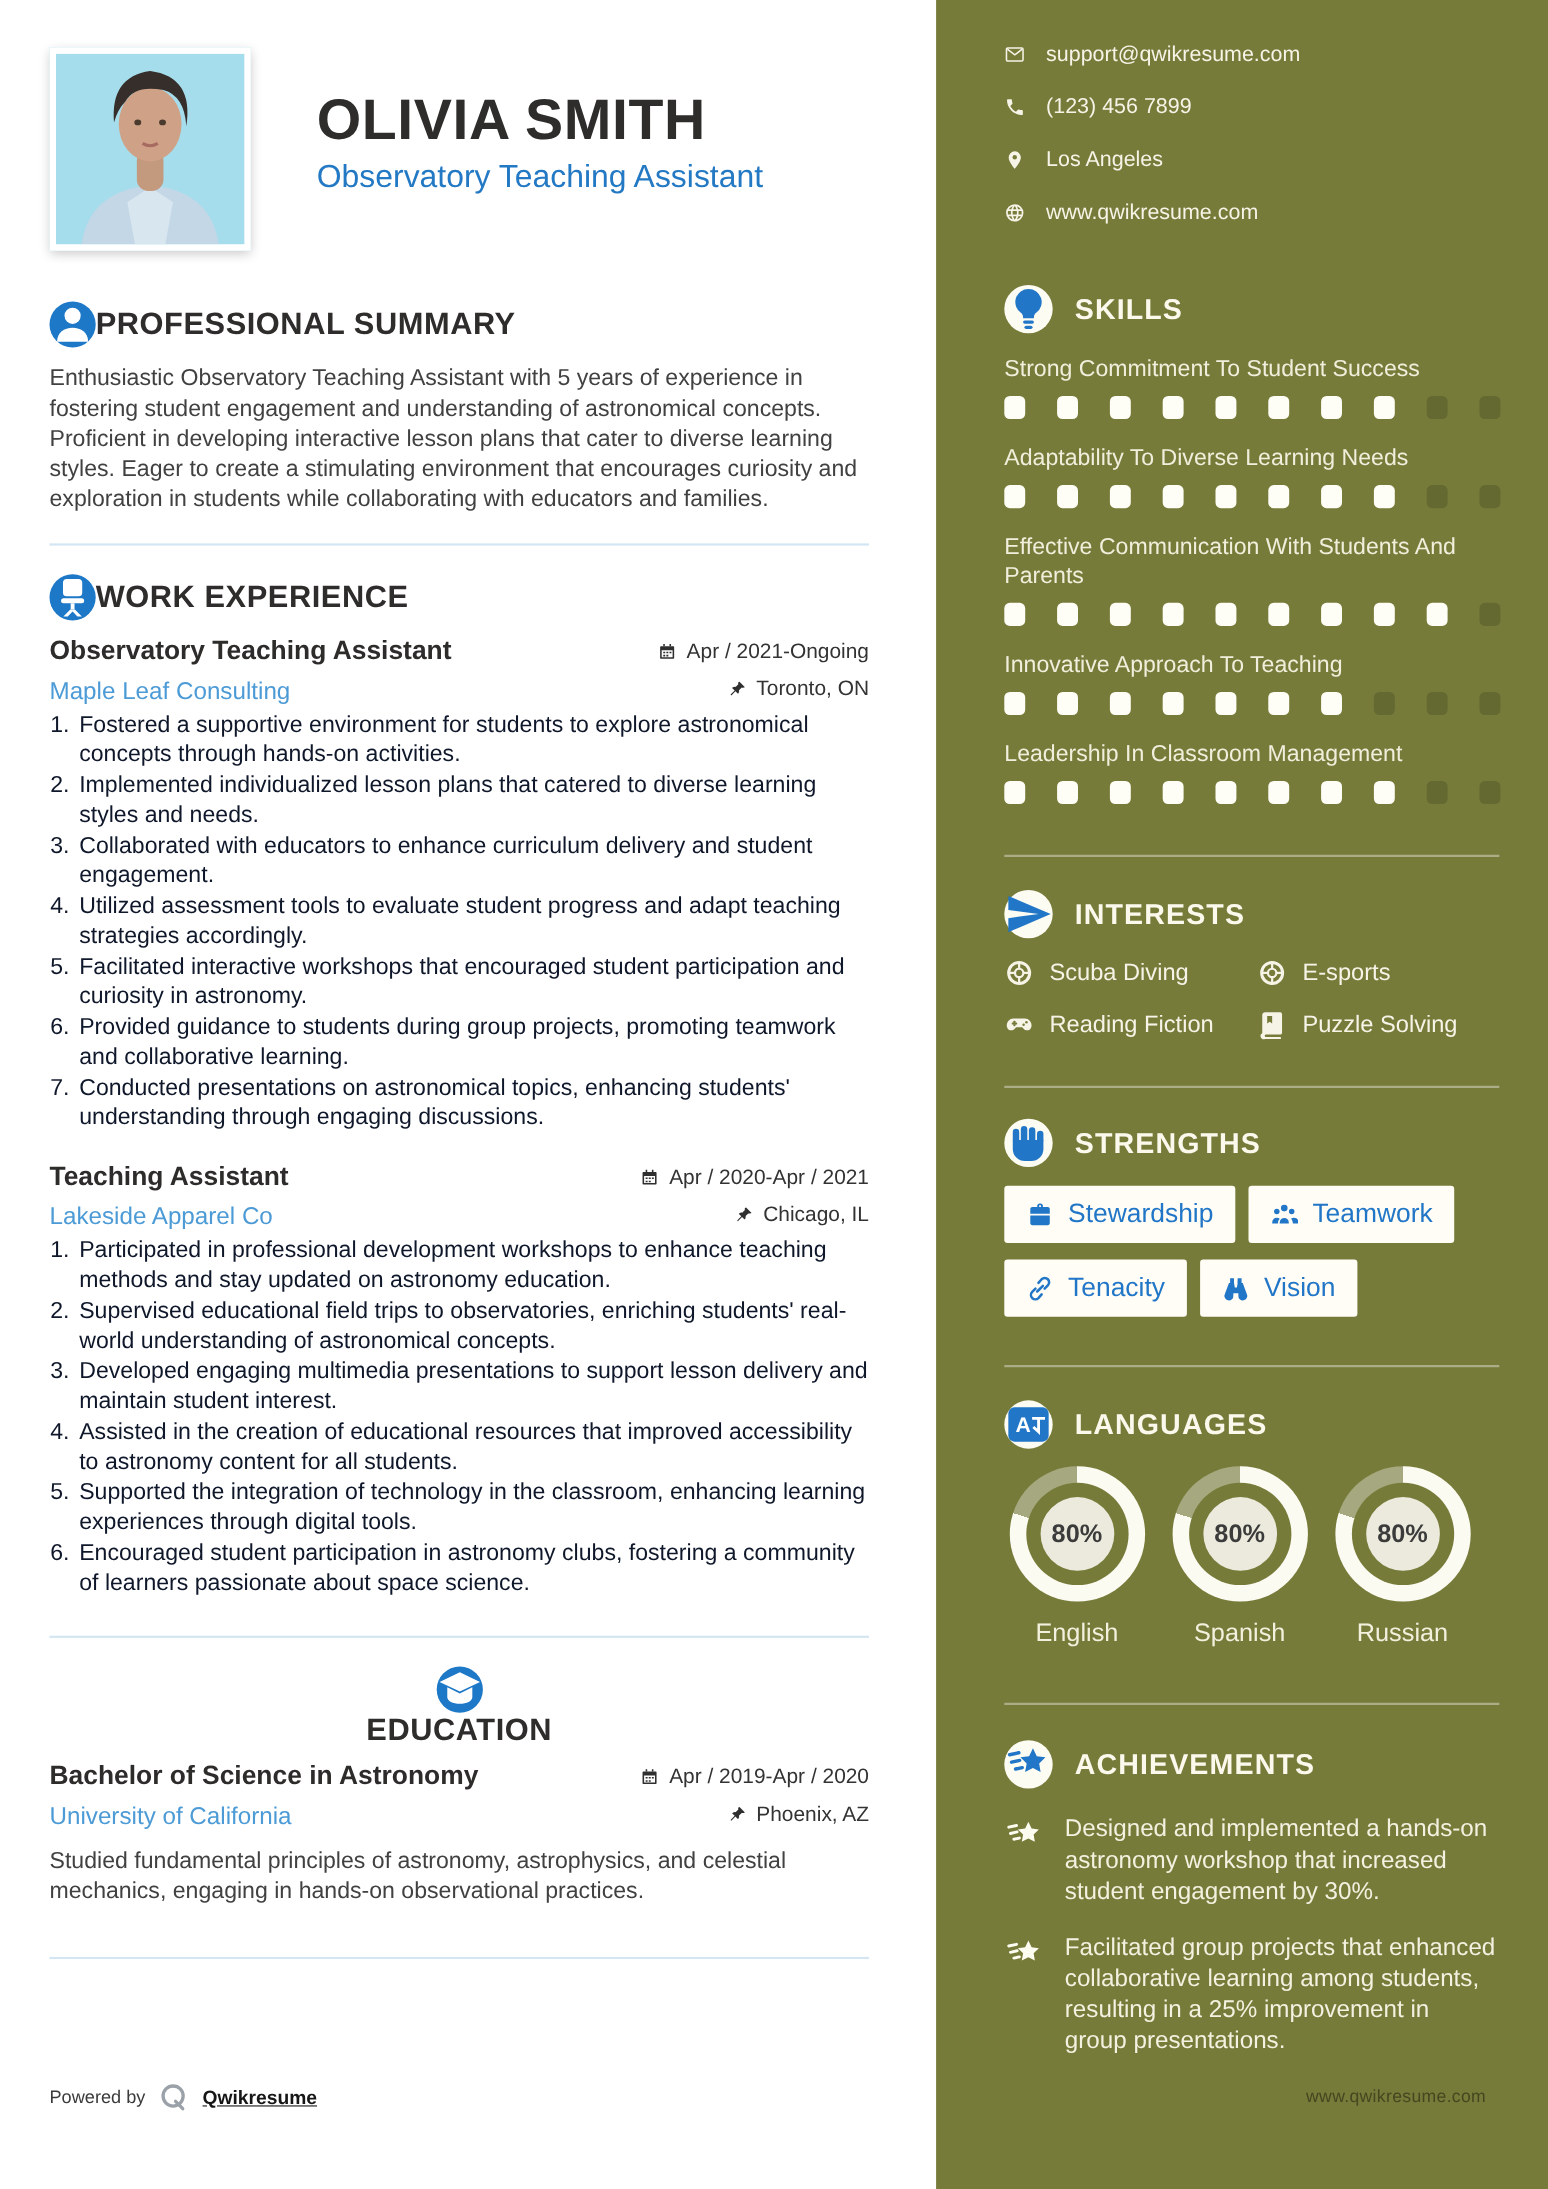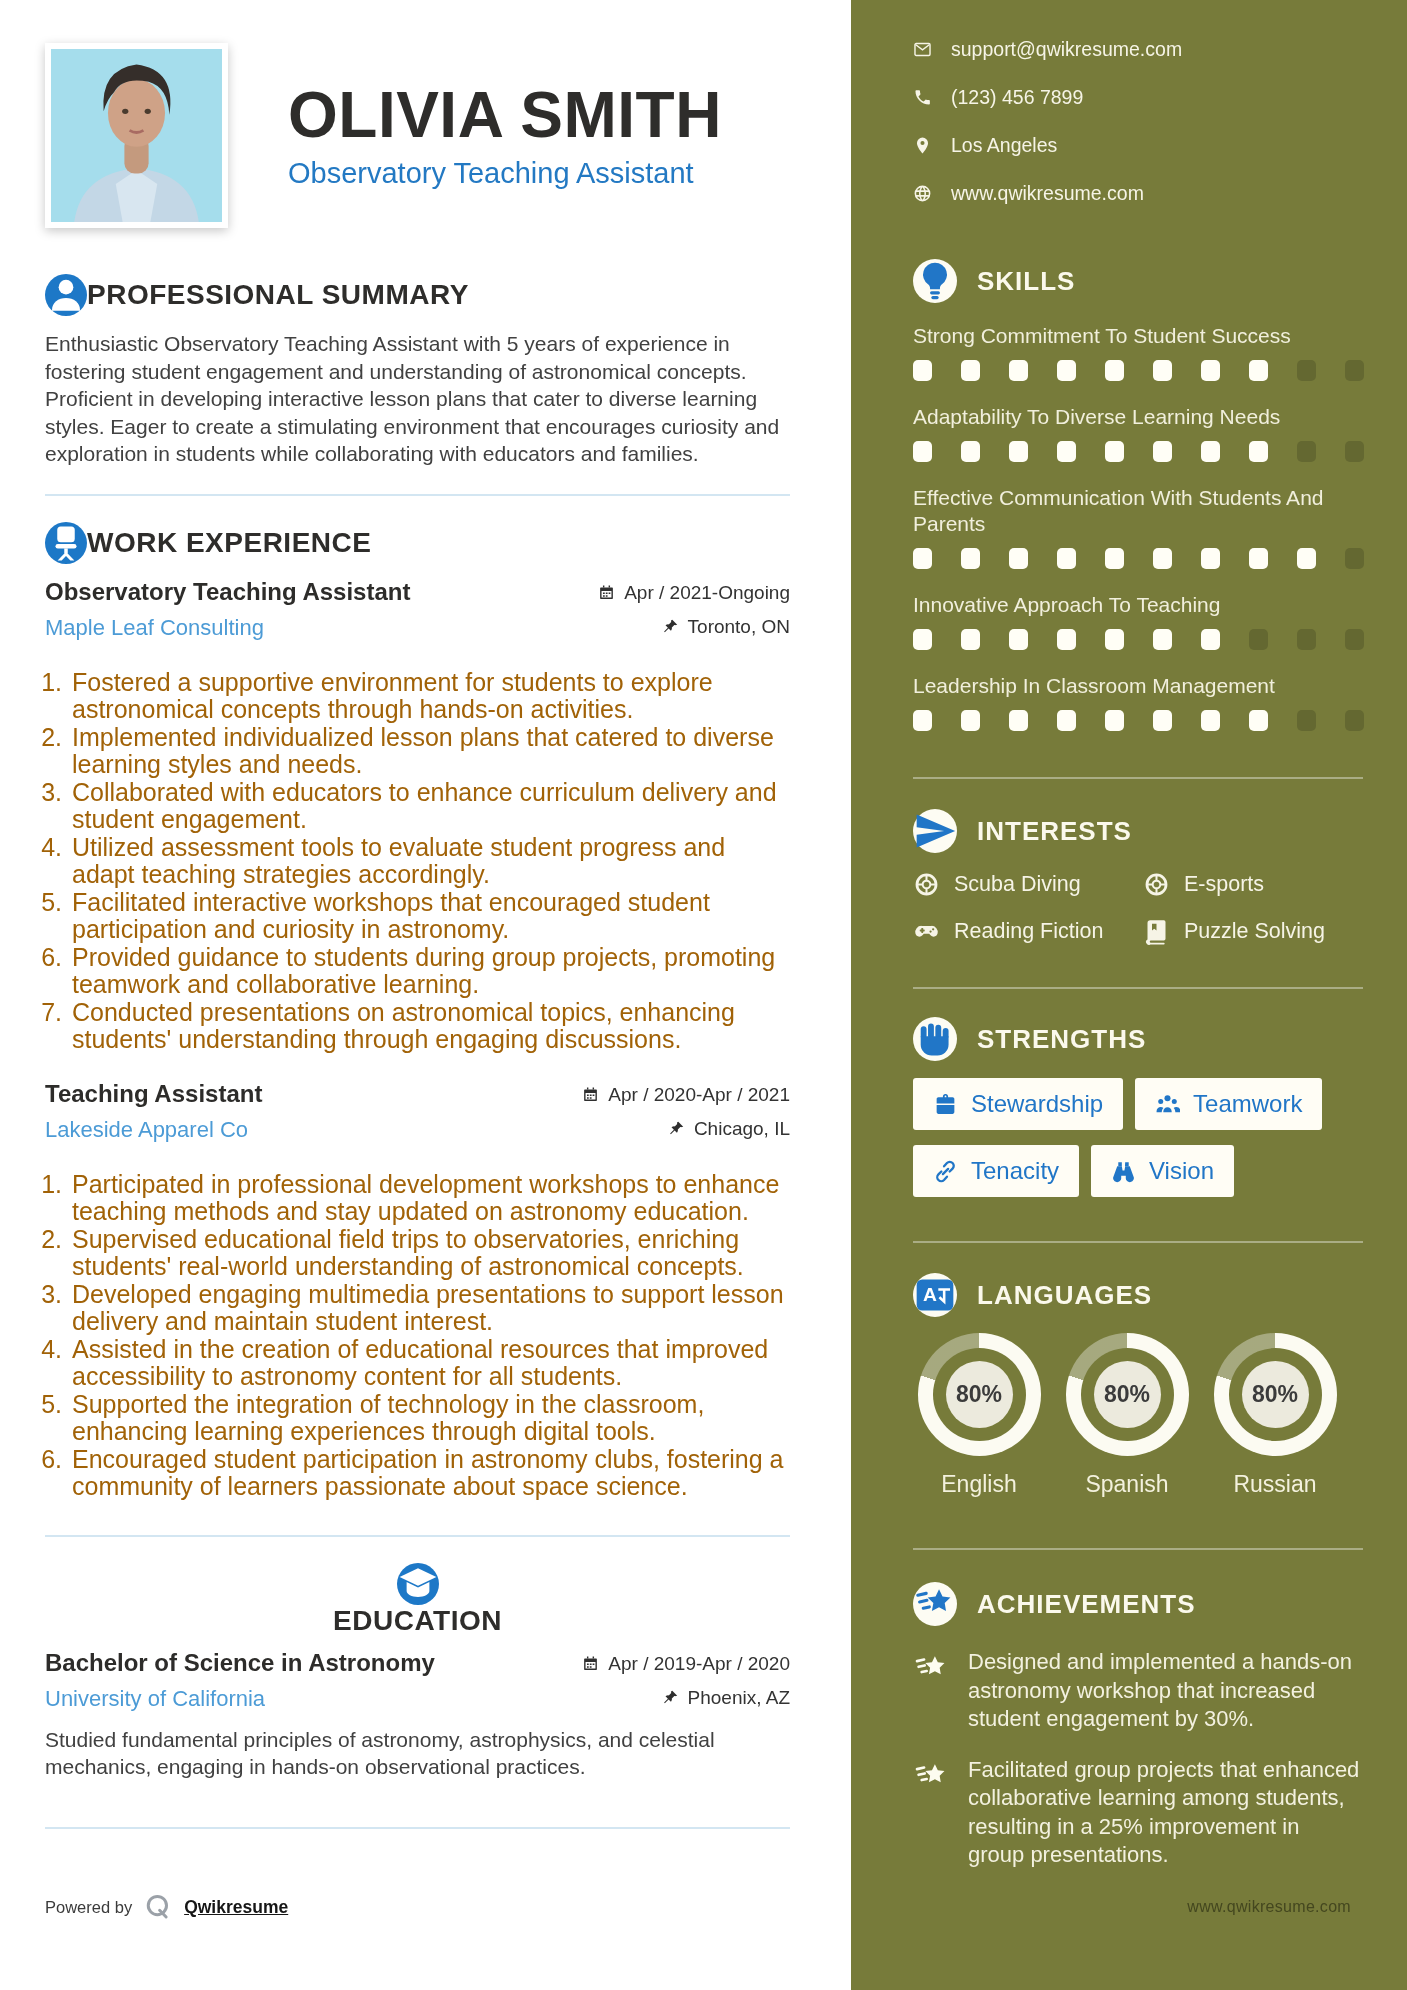--- a/index.html
+++ b/index.html
@@ -17,21 +17,21 @@
     padding:0 61px 0 45px; background:#ffffff; overflow:hidden;
   }
   .header { display:flex; margin-top:43px; }
   .photo {
     width:183px; height:185px; flex:0 0 auto;
     border:6px solid #ffffff; box-shadow:0 3px 10px rgba(0,0,0,.22);
     background:#a5ddec;
   }
   .photo svg { width:100%; height:100%; display:block; }
   .name-block { margin-left:60px; padding-top:40px; }
-  .name { margin:0; font-size:64px; font-weight:bold; color:#2e2d2b; letter-spacing:.5px; line-height:1.02; }
+  .name { margin:0; font-size:52px; font-weight:bold; color:#2e2d2b; letter-spacing:.5px; line-height:1.02; }
   .job-title { margin-top:9px; font-size:29px; font-weight:500; color:#2379c3; }
 
   .sec-head { display:flex; align-items:center; }
   .badge {
     width:42px; height:42px; border-radius:50%; background:#1d78c7;
     display:flex; align-items:center; justify-content:center; color:#ffffff; flex:0 0 auto;
   }
   .badge svg { width:23px; height:23px; }
   .sec-head h2 { margin:0; font-size:28px; font-weight:bold; color:#2e2d2b; letter-spacing:.5px; }
 
@@ -42,21 +42,21 @@
   .mt-summary { margin-top:46px; }
   .job { margin-top:14px; }
   .job + .job { margin-top:26px; }
   .entry-head { display:flex; justify-content:space-between; align-items:flex-start; }
   .entry-left h3 { margin:0; font-size:24px; font-weight:bold; color:#2d2c2a; }
   .company { margin-top:9px; font-size:22px; color:#4c9bd6; }
   .entry-right { display:flex; flex-direction:column; align-items:flex-end; gap:12px; padding-top:4px;justify-content:center; }
   .meta-row { display:flex; align-items:center; gap:9px; font-size:19px; color:#333333; }
   .meta-row [data-icon] { width:17px; height:17px; color:#2f2f2f; }
 
-  ol.bullets { margin:28px 0 0 0; padding-left:24px; font-size:25px; line-height:27.5px; color:#a16207; }
+  ol.bullets { margin:4px 0 0 0; padding-left:24px; font-size:21px; line-height:27.5px; color:#0f172a; }
   ol.bullets li { padding-left:3px; }
 
   .edu-entry { margin-top:12px; }
   .edu-desc { margin:14px 0 0 0; font-size:21px; line-height:27.5px; color:#414141; }
   .mt-edu { margin-top:26px;flex-direction:column; }
   .div-after-work { margin-top:34px; margin-bottom:0; }
   .div-after-edu { margin-top:46px; margin-bottom:0; }
 
   .footer-left {
     position:absolute; left:45px; top:1892px;

